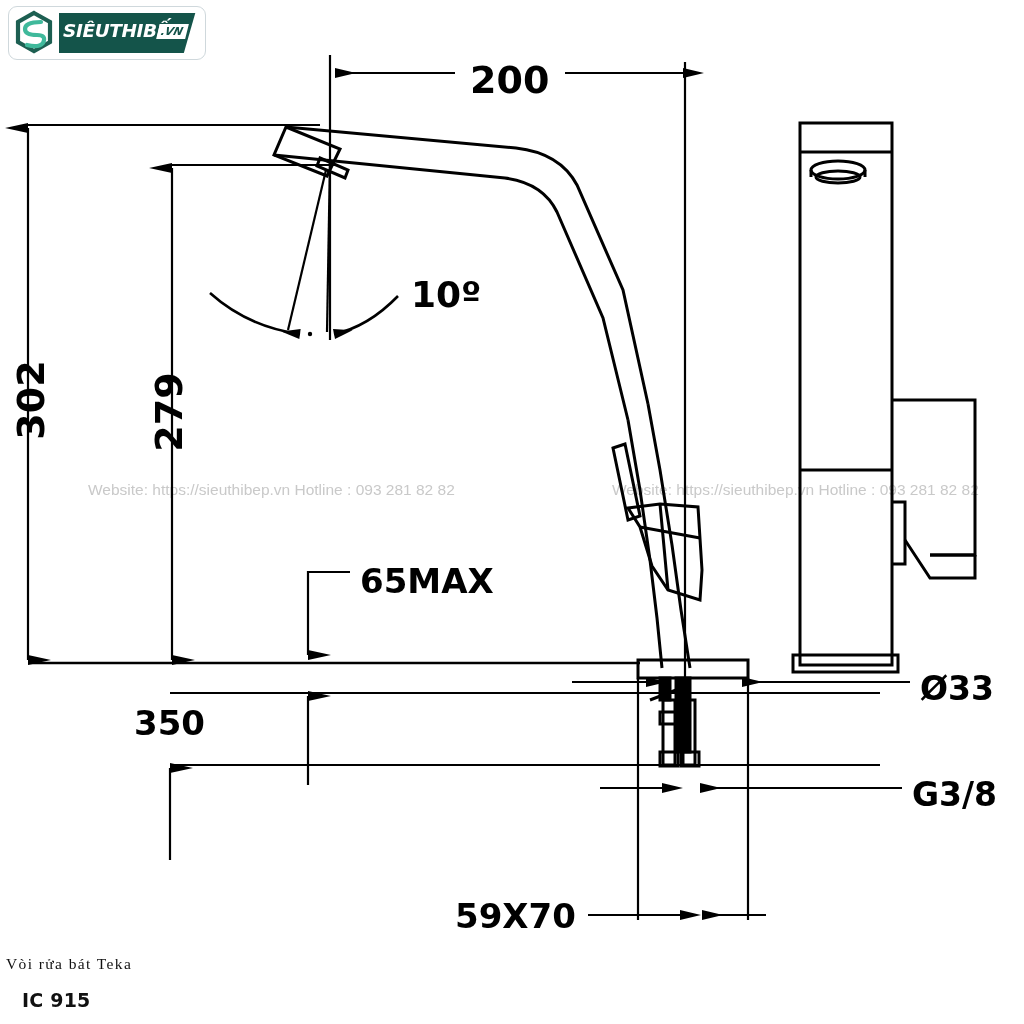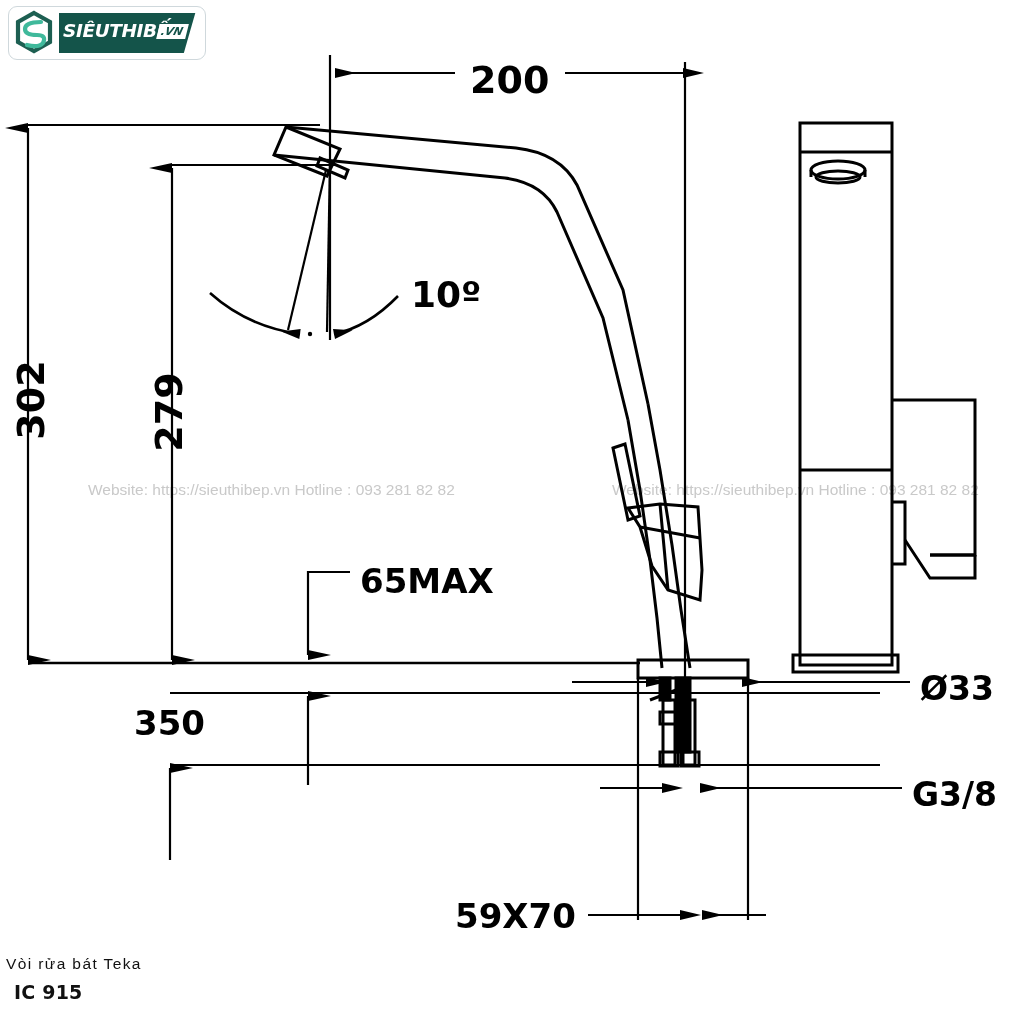--- a/index.html
+++ b/index.html
@@ -96,34 +96,34 @@
   }
 
   
   #caption {
     position: absolute;
     left: 6px;
     top: 955px;
     width: 420px;
   }
   #caption-product {
-    font-family: Liberation Sans, sans-serif;
+    font-family: Liberation Serif, serif;
     font-size: 15.5px;
     color: #111111;
     letter-spacing: 1.4px;
     margin: 0 0 7px 0;
     white-space: nowrap;
   }
   #caption-model {
     font-family: "DejaVu Sans", sans-serif;
     font-size: 19px;
     font-weight: bold;
     color: #111111;
     letter-spacing: 0.2px;
-    margin: 8px;
+    margin: 16px;
     white-space: nowrap;
   }
 
   .dim-text {
     font-family: "DejaVu Sans", sans-serif;
     font-weight: bold;
     fill: #000000;
   }
   .wm-text {
     font-family: "Liberation Sans", sans-serif;

